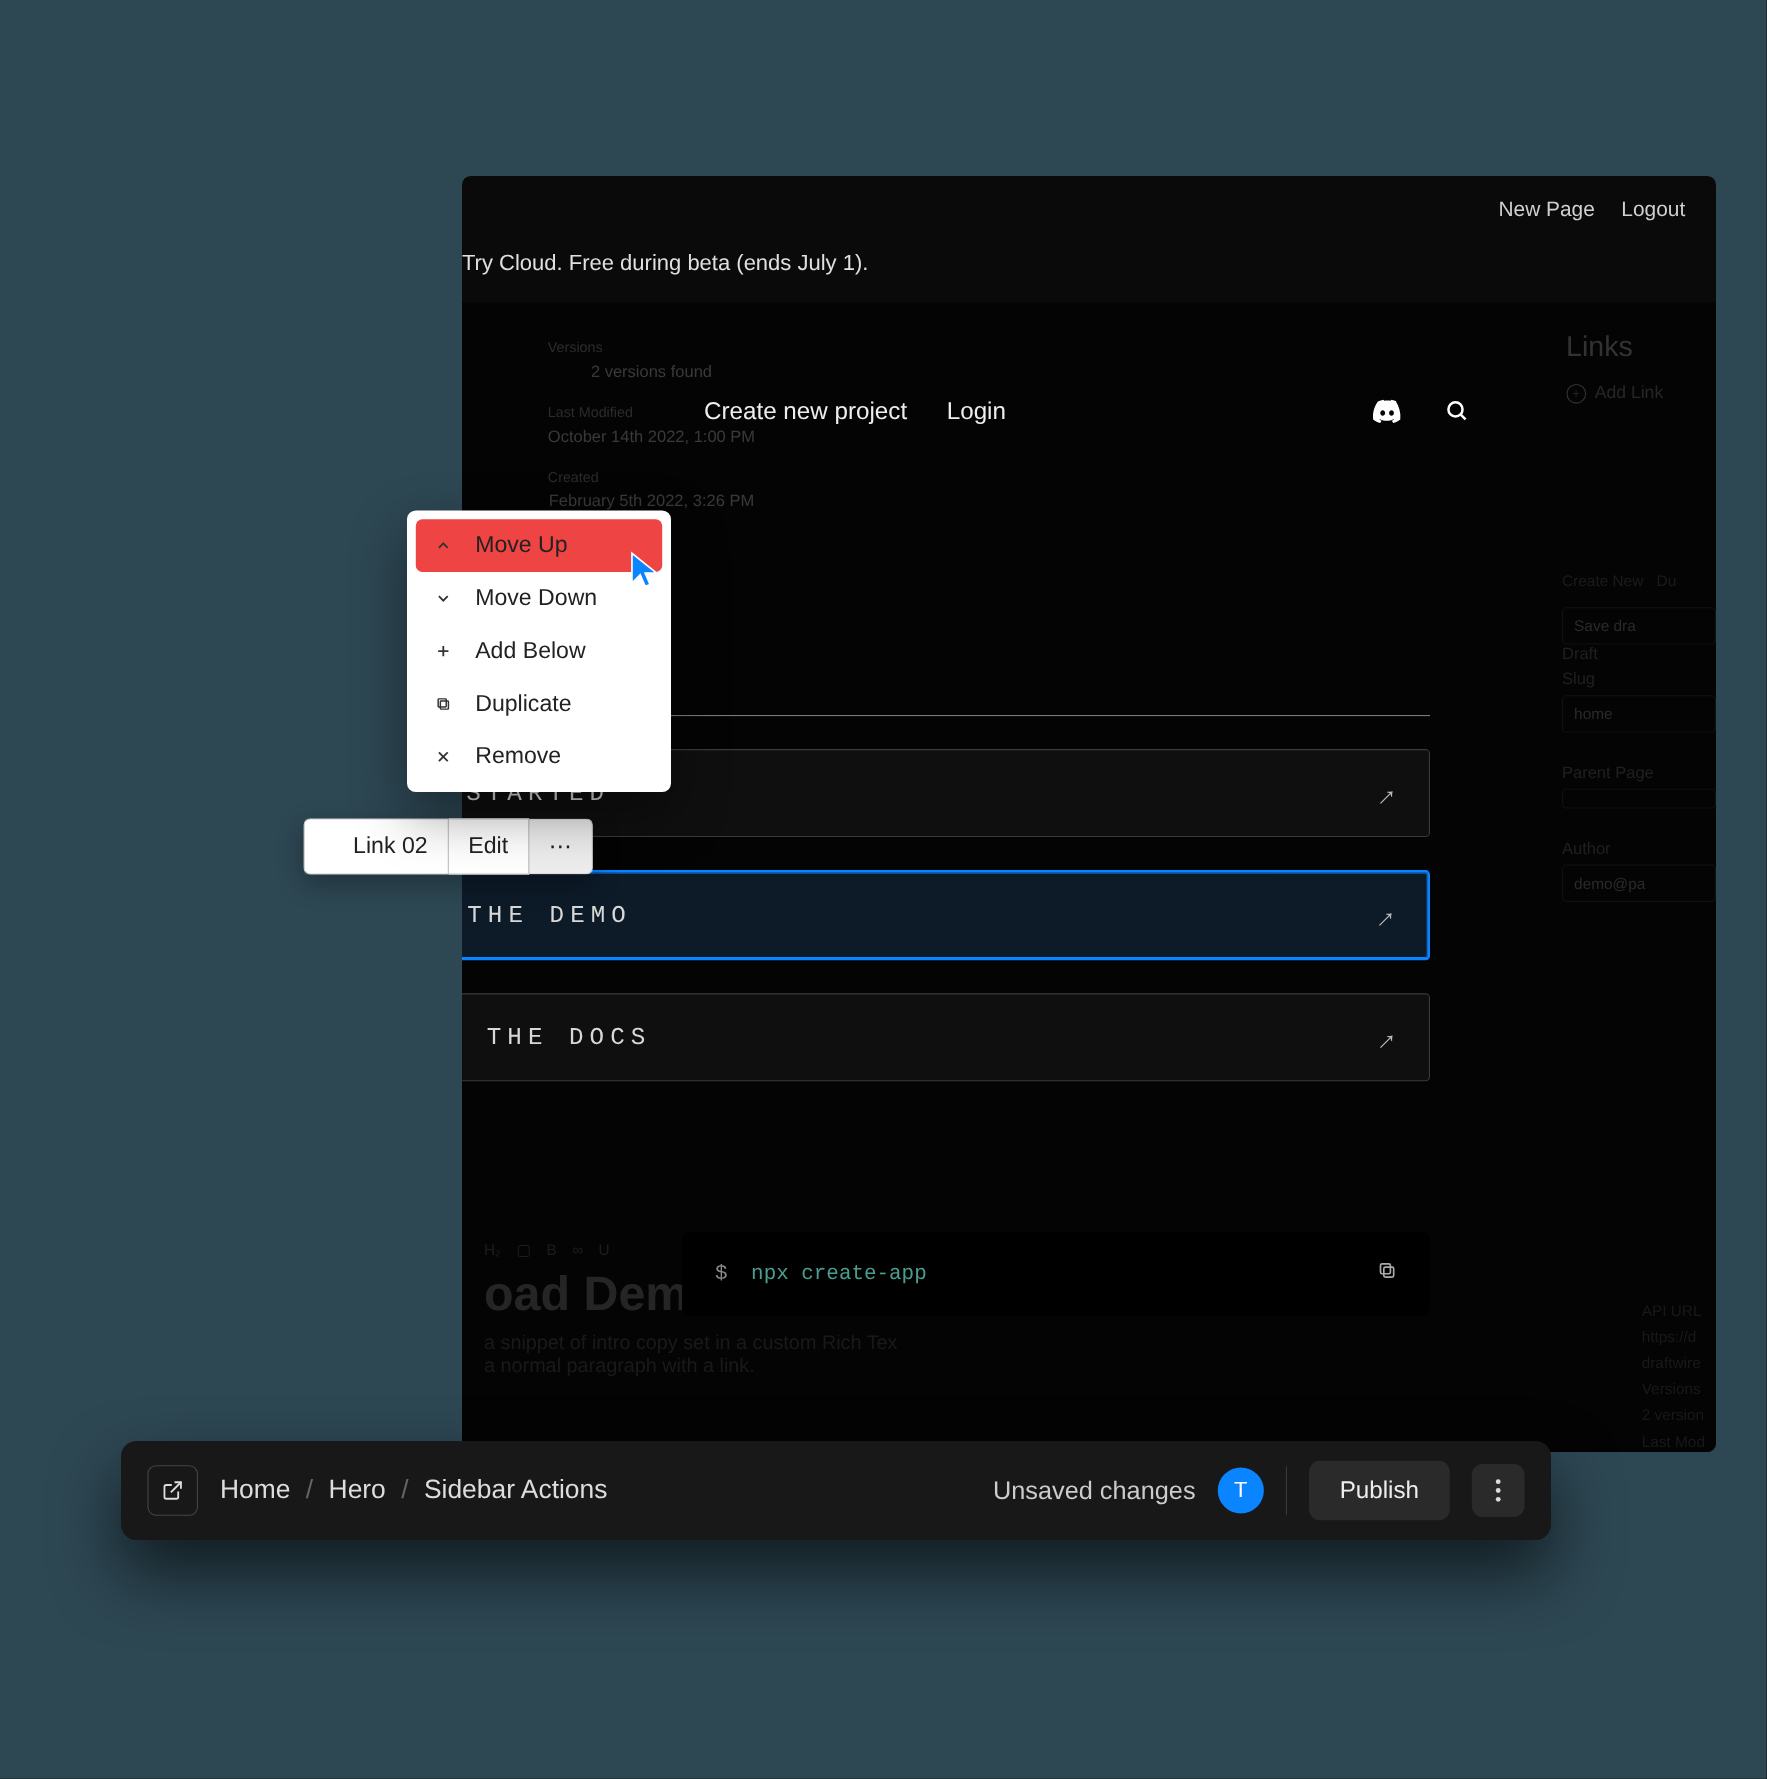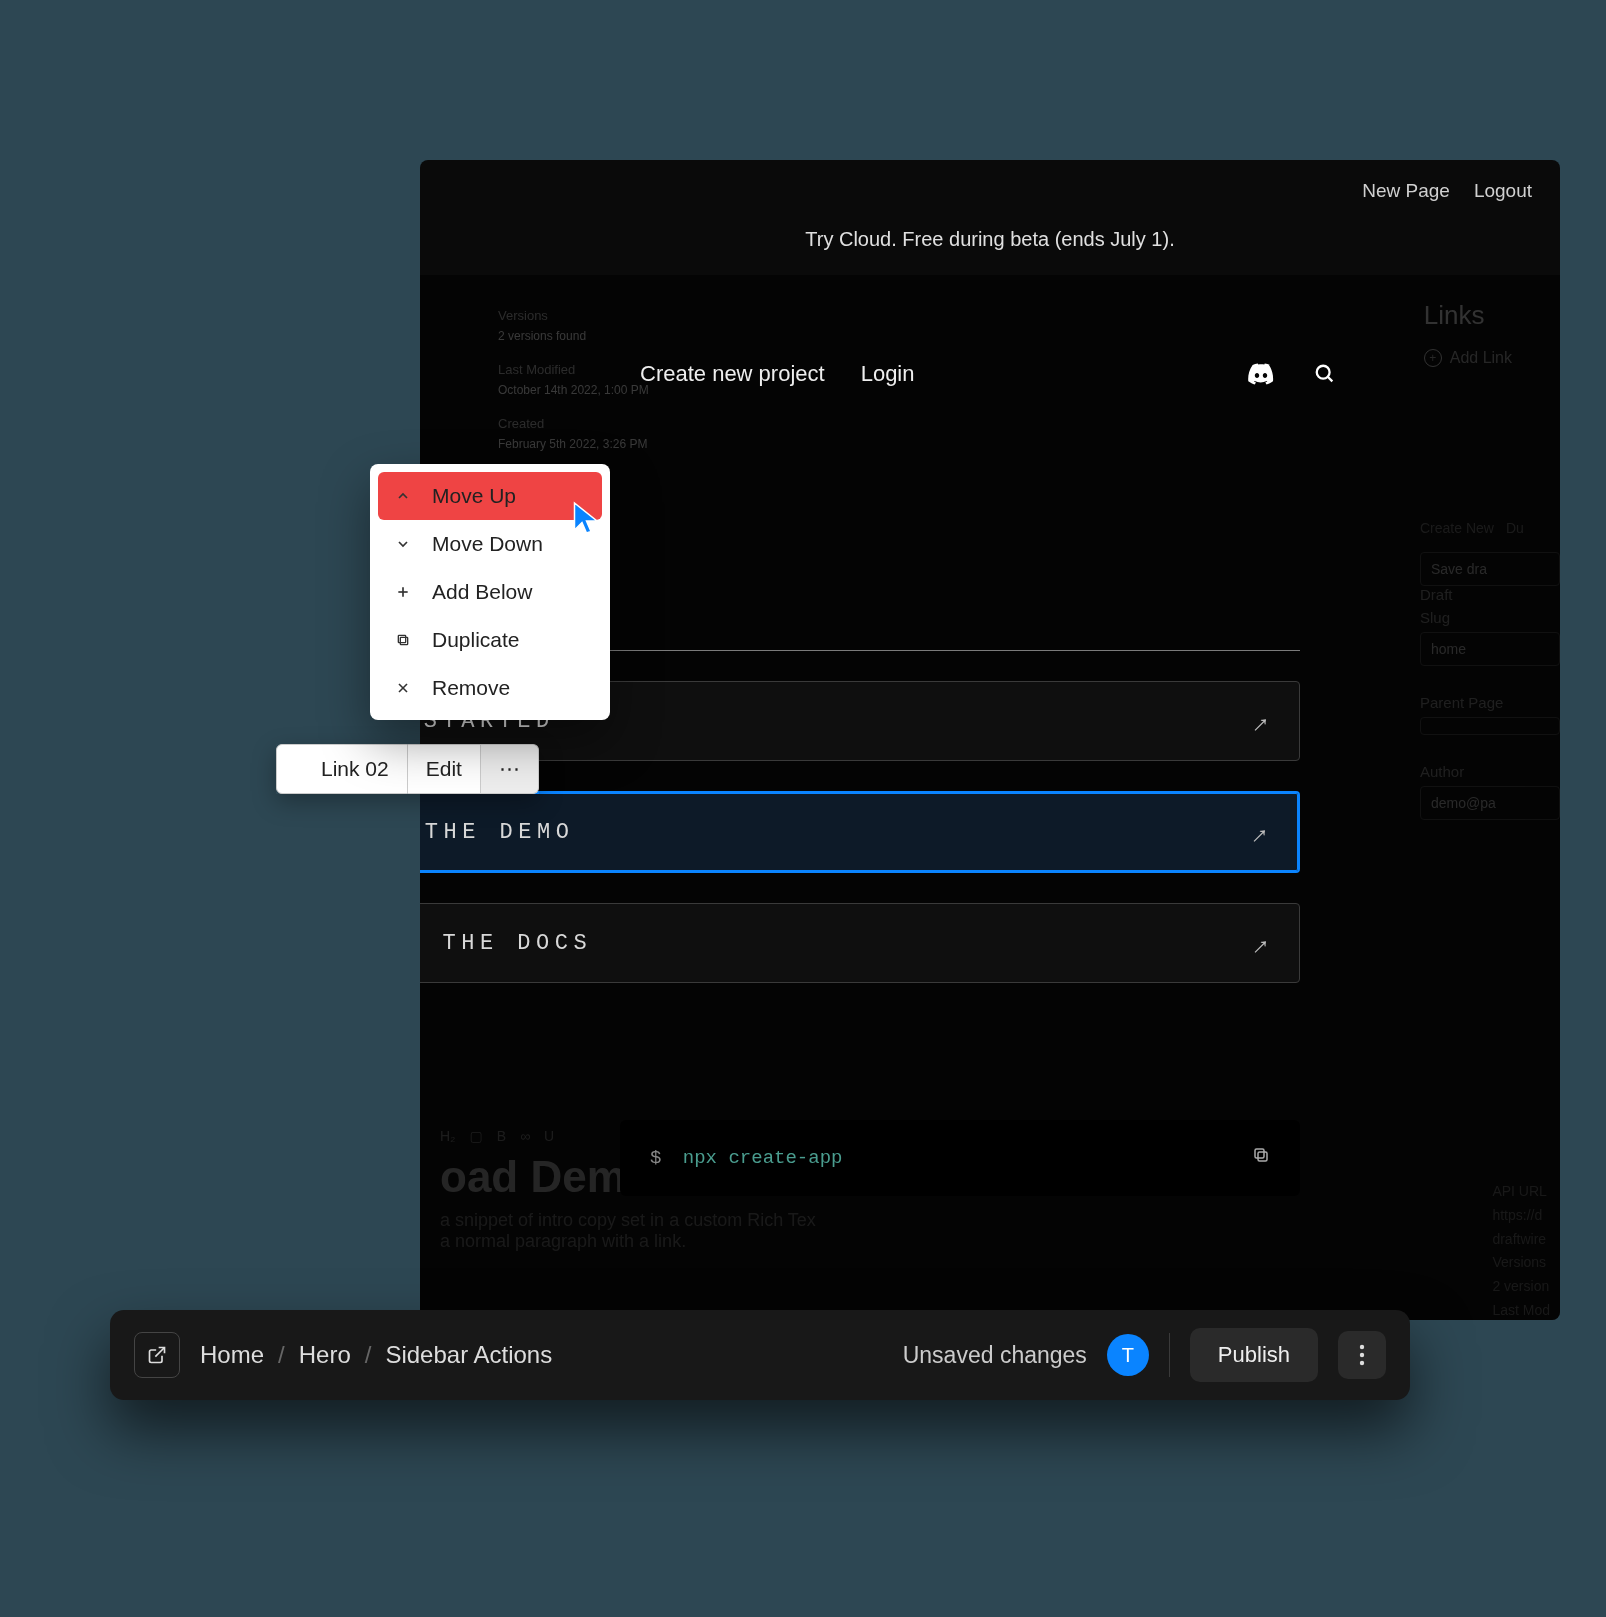--- a/index.html
+++ b/index.html
@@ -28,21 +28,20 @@
   display: flex;
   justify-content: flex-end;
   gap: 24px;
   padding: 20px 28px 12px;
   font-size: 19px;
   color: #d0d0d0;
 }
 .top-bar span { cursor: pointer; }
 
 .banner {
-  text-align: center;
   padding: 14px 0 18px;
   font-size: 20px;
   color: #e0e0e0;
 }
 
 .dim-overlay {
   position: absolute;
   left: 0; right: 0; top: 115px; bottom: 0;
   background: rgba(0,0,0,0.55);
   pointer-events: none;
@@ -51,21 +50,21 @@
 .faded-meta {
   position: absolute;
   left: 78px;
   top: 132px;
   color: #5a5a5a;
   font-size: 15px;
   line-height: 1.6;
   opacity: 0.4;
 }
 .faded-meta .label { font-size: 13px; color: #666; margin-top: 14px; }
-.faded-meta .val { font-size: 12px; color: #888; }
+.faded-meta .val { font-size: 15px; color: #888; text-align: center; }
 
 .header-row {
   position: absolute;
   left: 220px;
   top: 200px;
   display: flex;
   gap: 36px;
   align-items: center;
   color: #eee;
   font-size: 22px;

